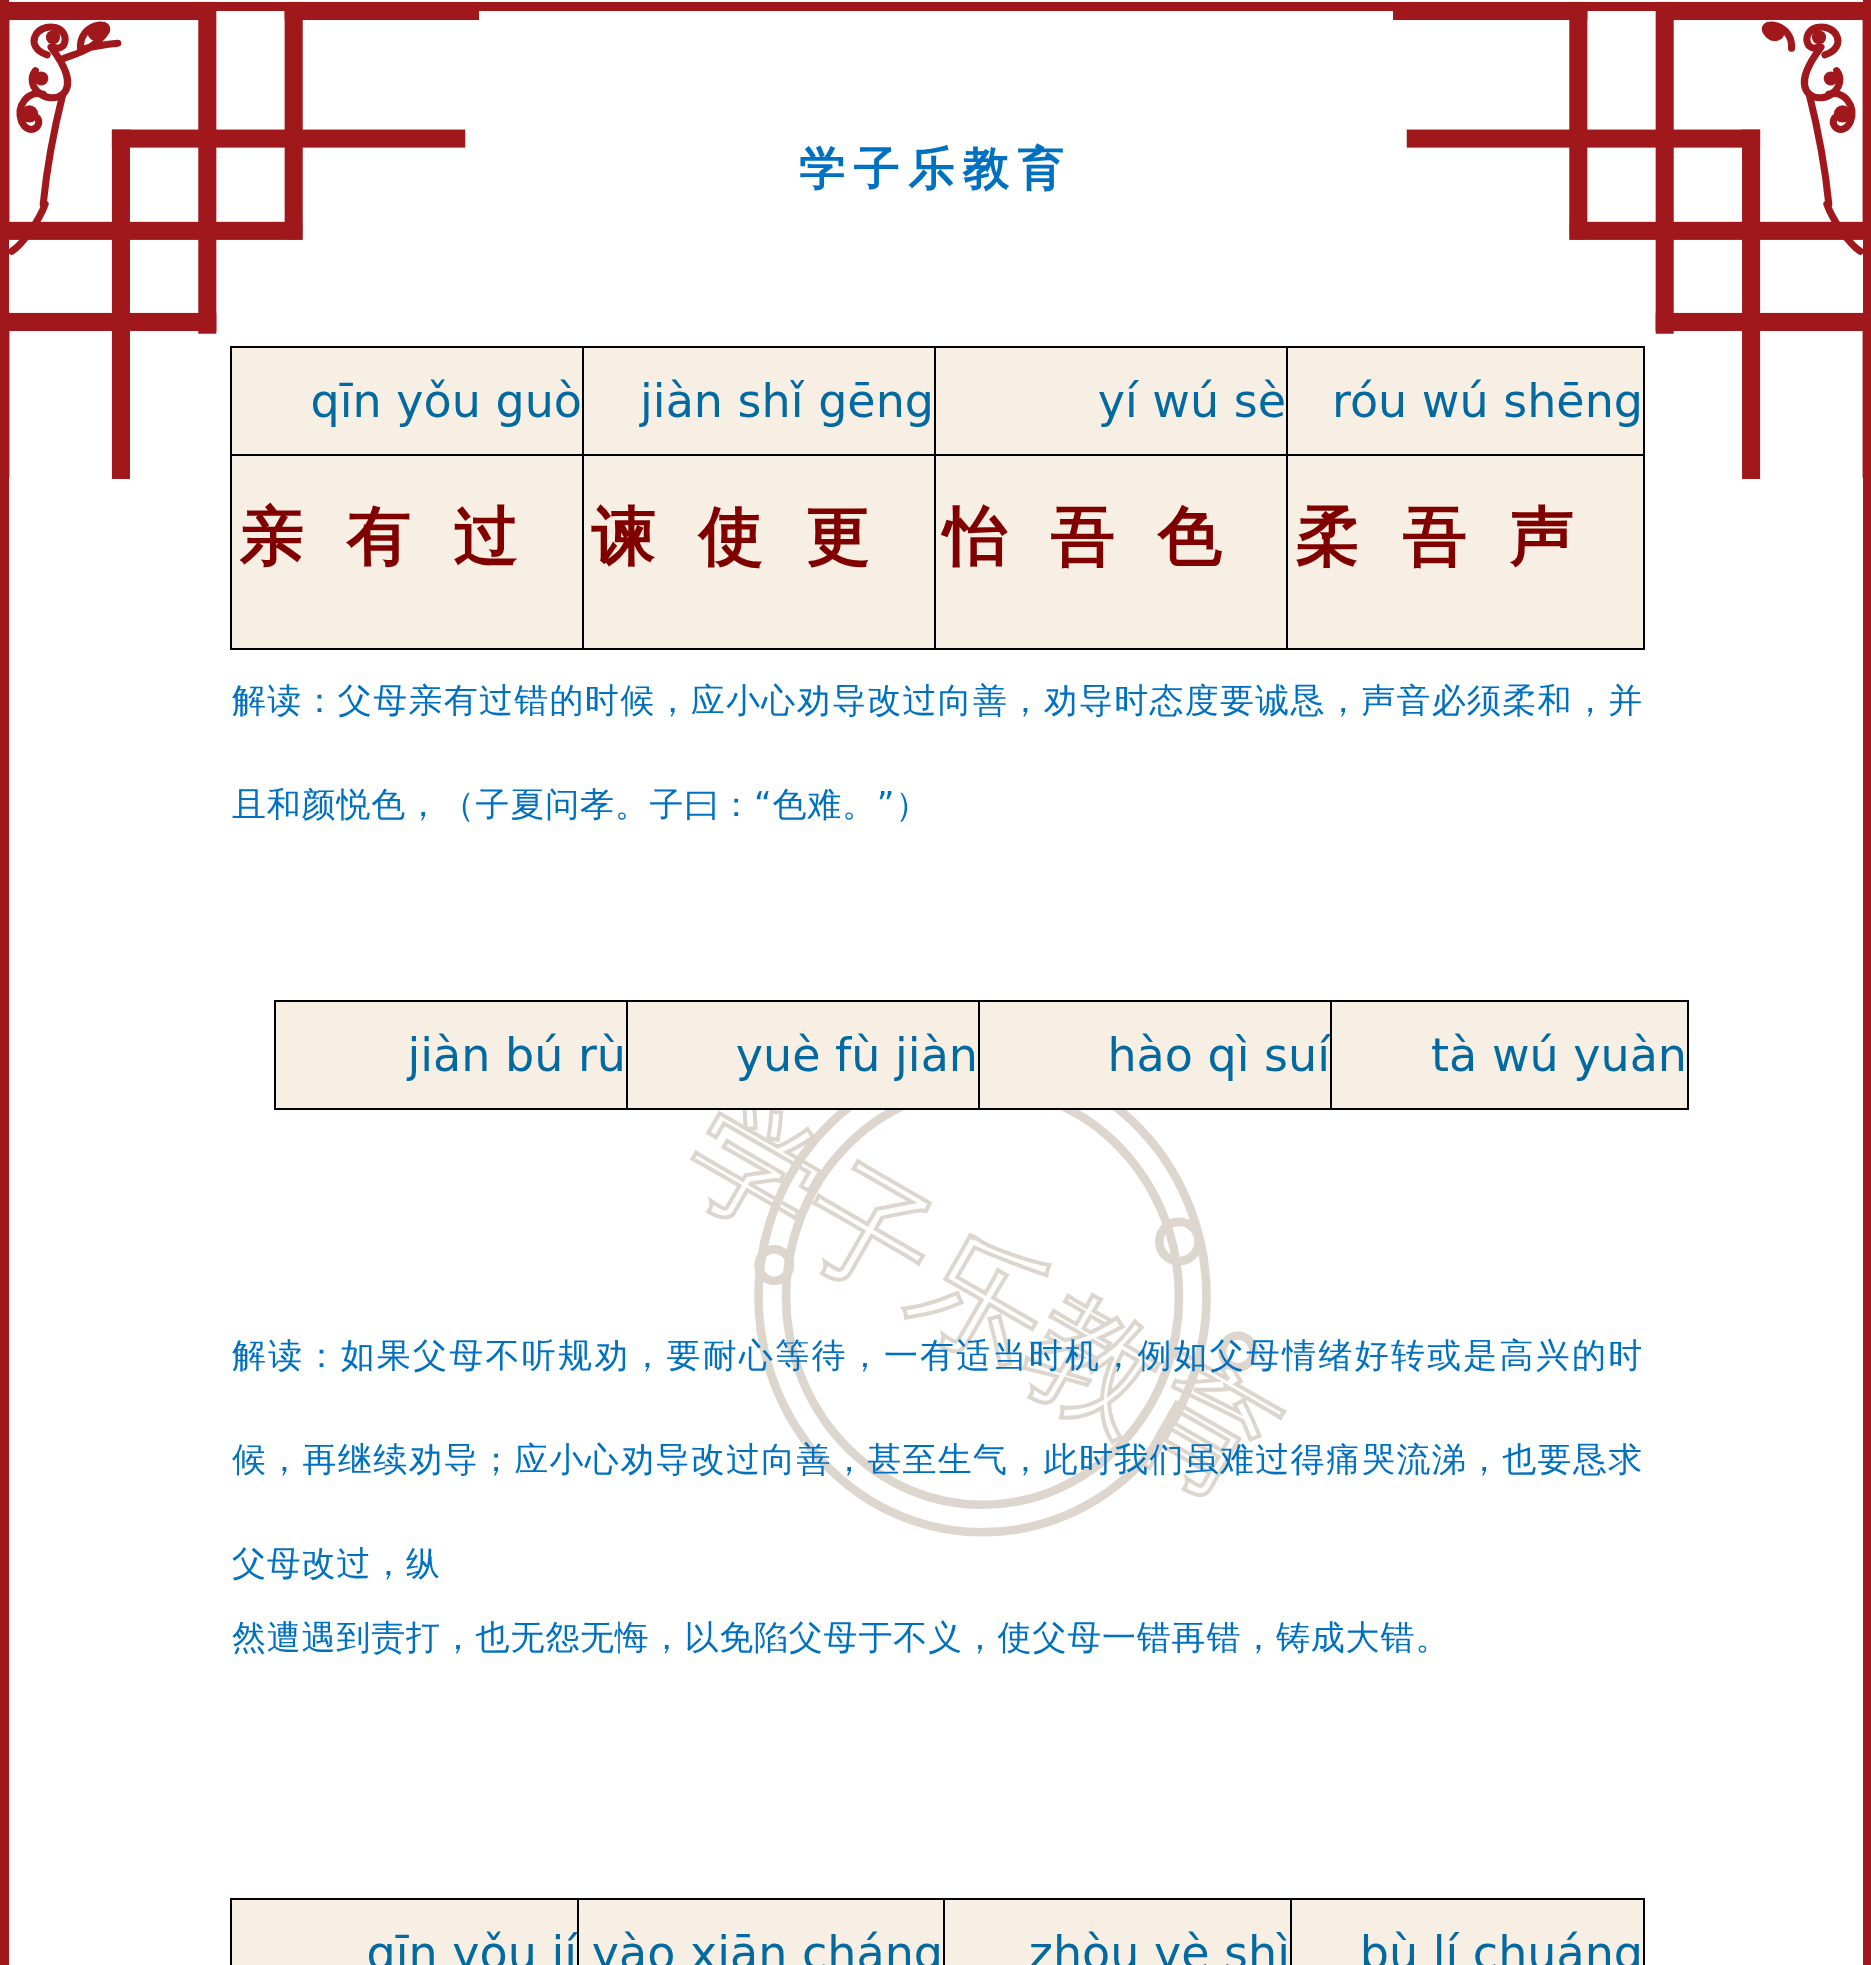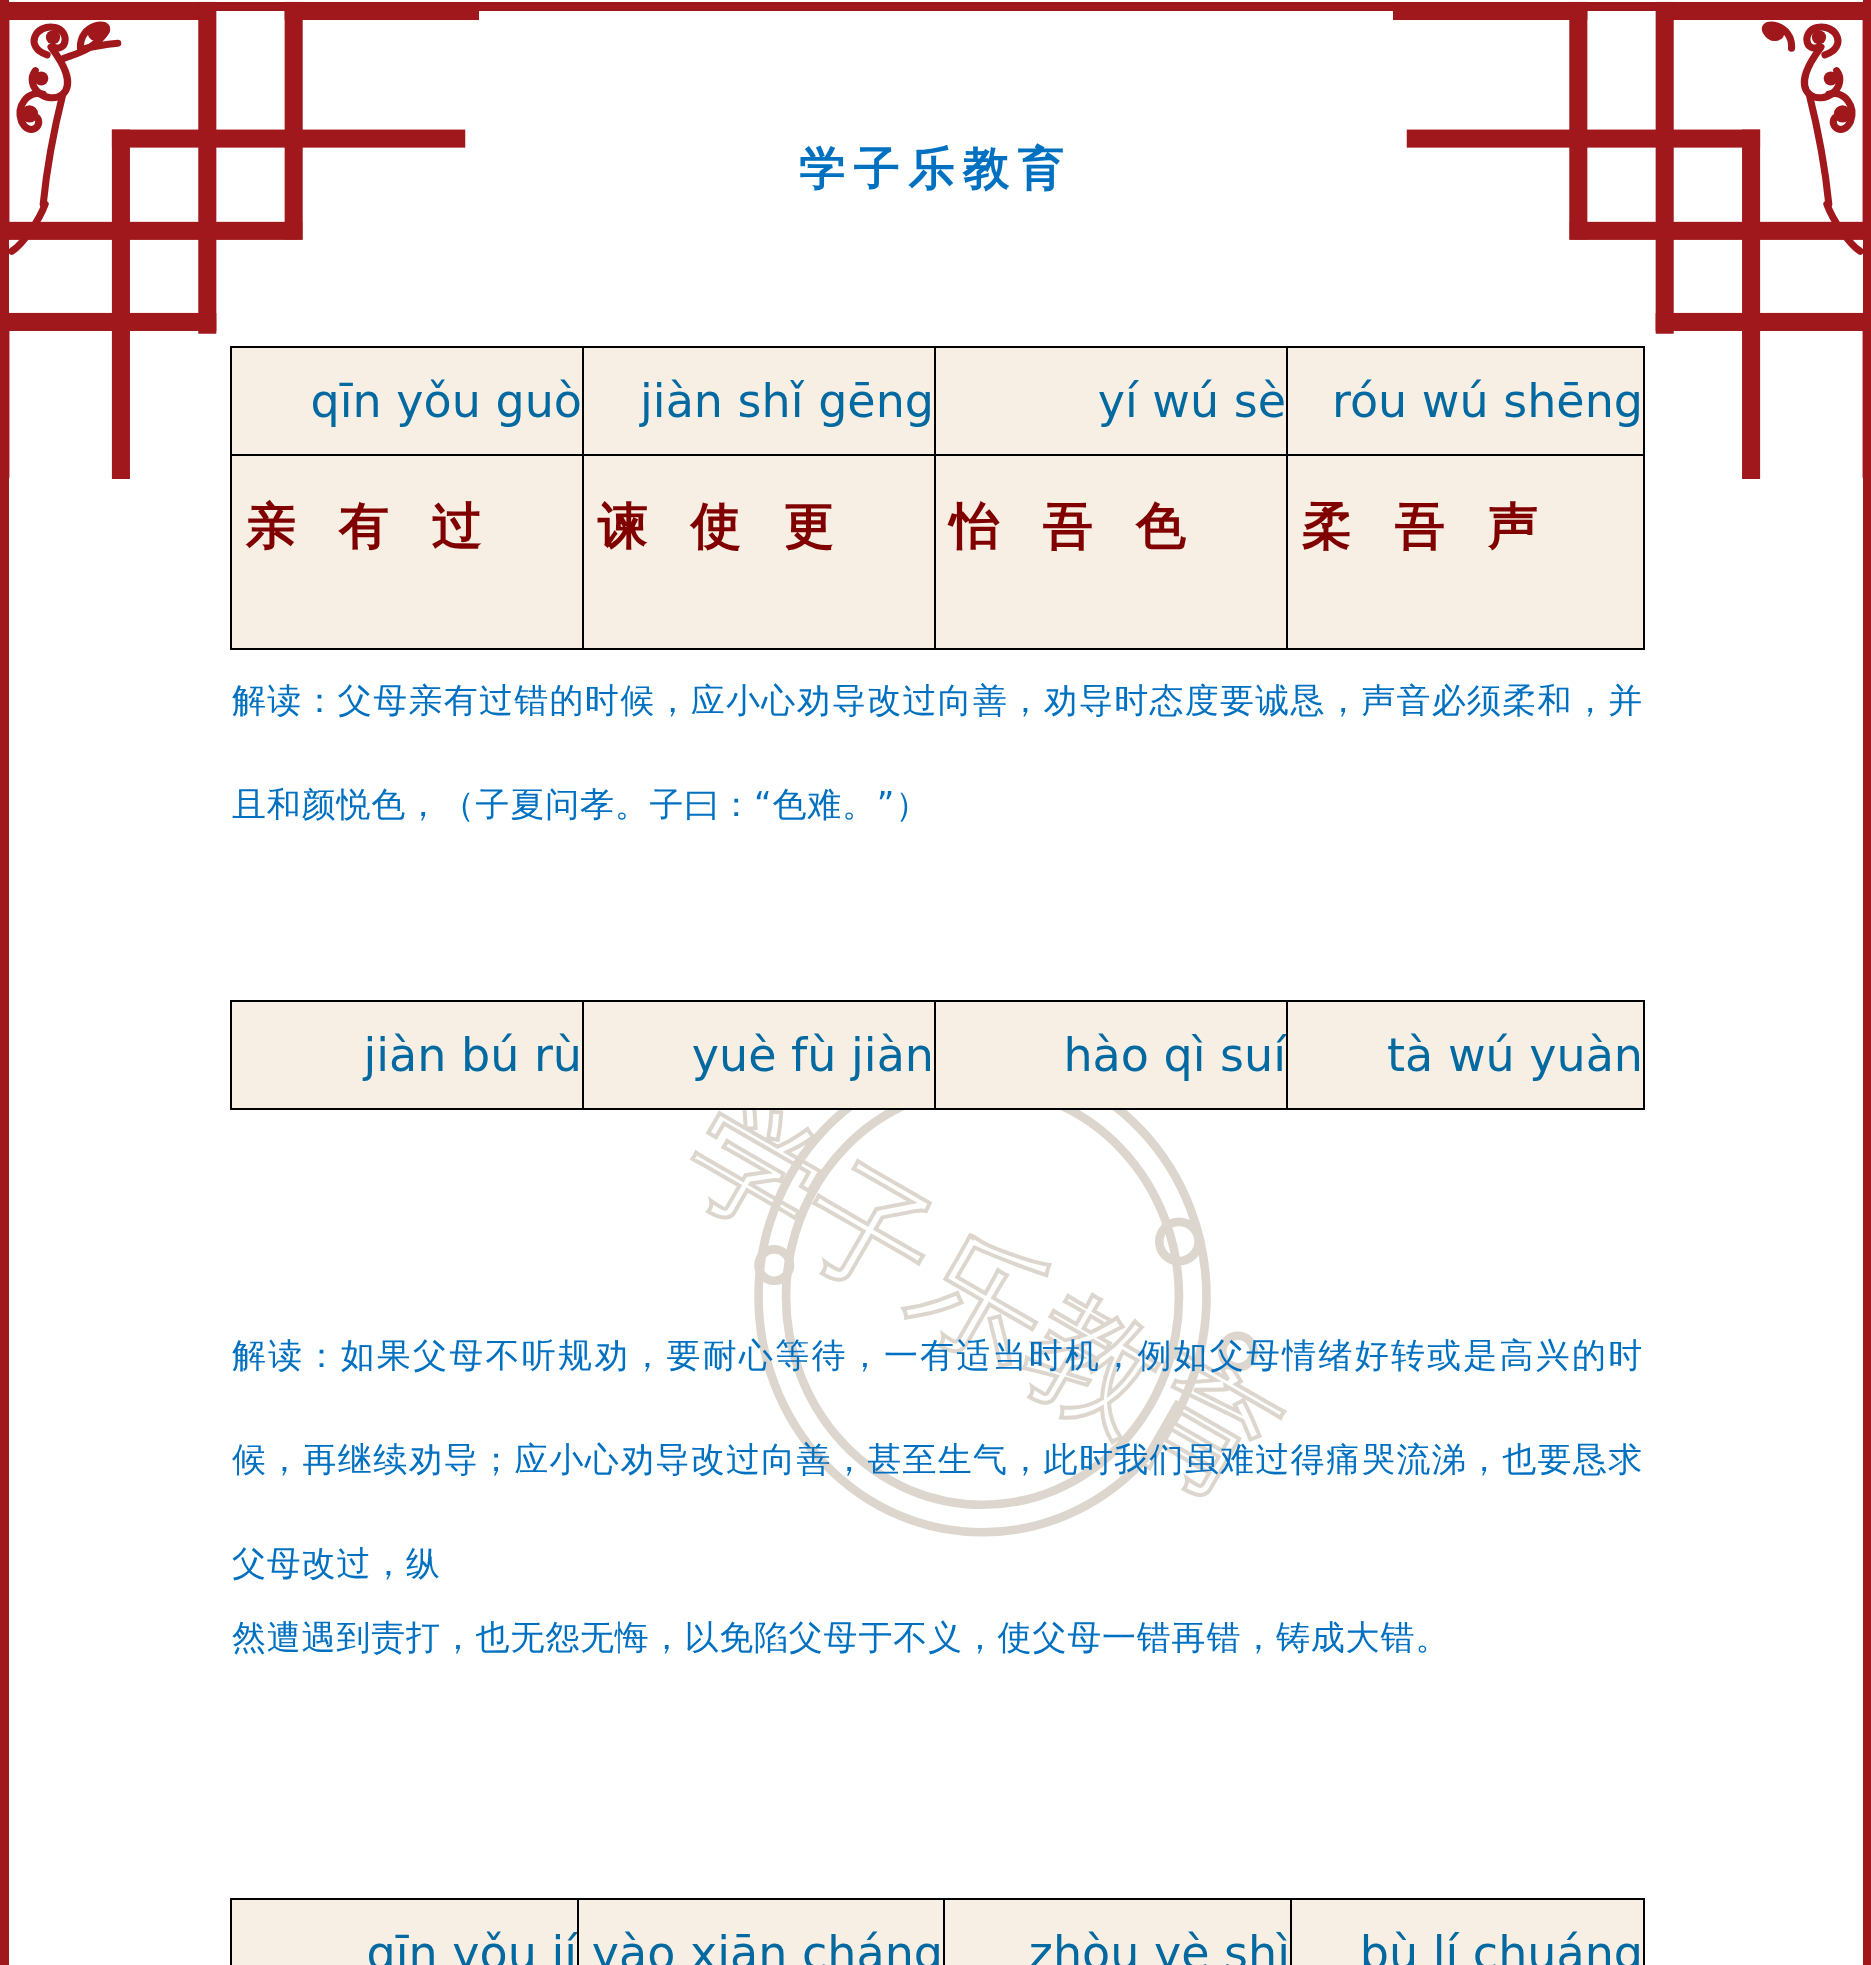--- a/index.html
+++ b/index.html
@@ -25,27 +25,27 @@
                   color: #0070c0; font-size: 46px; letter-spacing: 8.6px; font-weight: bold;
                   font-family: "DejaVu Serif", "Liberation Serif", serif; }
 
   
   .verse-table { position: absolute; left: 230px; width: 1413px; border-collapse: collapse;
                  background: #f8efe4; table-layout: fixed; }
   .verse-table td { border: 2px solid #000; padding: 0; vertical-align: top; }
   .verse-table tr.py td { height: 106px; text-align: right; vertical-align: middle;
                   color: #0369a1; font-size: 46px; font-family: "DejaVu Sans", sans-serif;
                   white-space: nowrap; overflow: hidden; }
-  .verse-table tr.hz td { height: 155px; color: #800000; font-size: 50px; font-weight: bold;
-                  padding-left: 14px; padding-top: 37px; letter-spacing: 43px; white-space: nowrap;
+  .verse-table tr.hz td { height: 155px; color: #800000; font-size: 64px; font-weight: bold;
+                  padding-left: 8px; padding-top: 37px; letter-spacing: 43px; white-space: nowrap;
                   font-family: "DejaVu Sans", sans-serif; }
   .verse-table .py-text, .verse-table .hz-text { display: block; }
 
   #t1 { top: 346px; }
-  #t2 { top: 1000px; }
+  #t2 { top: 1000px; margin-left: 44px; }
   #t3 { top: 1898px; }
 
   
   .explain { position: absolute; left: 232px; width: 1411px; color: #0070c0;
              font-size: 34px; line-height: 104px; margin: 0; text-align: justify;
              font-family: "DejaVu Sans", sans-serif; letter-spacing: 0.8px; }
   #e1 { top: 648px; }
   #e2 { top: 1303px; }
   #e2b { top: 1586px; font-family: Liberation Serif, serif; }
 </style>

